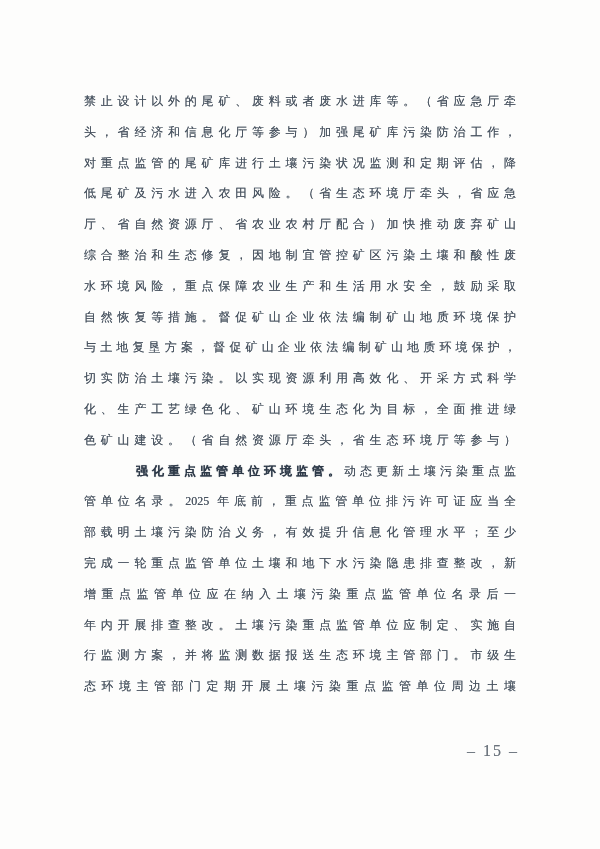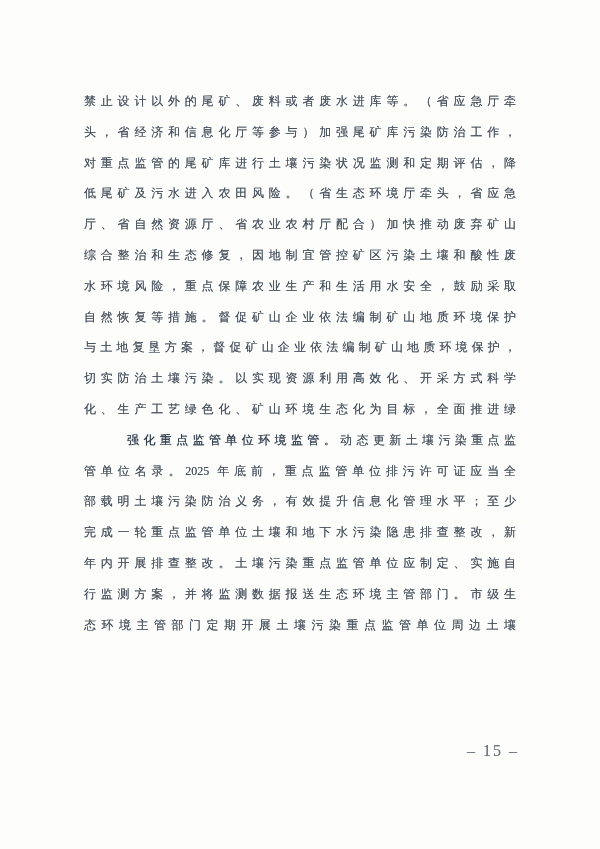--- a/index.html
+++ b/index.html
@@ -33,23 +33,24 @@
     text-align-last: justify;
     text-justify: inter-character;
     text-shadow: 0 0 0.6px rgba(71, 82, 95, 0.75);
     overflow: hidden;
     white-space: normal;
   }
   .line.indent {
     padding-left: 43px;
   }
   .lead-bold {
-    font-weight: normal;
+    font-weight: bold;
     color: #2c3847;
     text-shadow: 0 0 0.7px rgba(44, 56, 71, 0.8);
+    margin-left: 9px;
   }
   .page-number {
     position: absolute;
     left: 448px;
     top: 741px;
     width: 90px;
     font-size: 16px;
     line-height: 20px;
     color: #6b737c;
     letter-spacing: 2px;
@@ -68,25 +69,27 @@
     <div class="line"><span>头，省经济和信息化厅等参与）加强尾矿库污染防治工作，</span></div>
     <div class="line"><span>对重点监管的尾矿库进行土壤污染状况监测和定期评估，降</span></div>
     <div class="line"><span>低尾矿及污水进入农田风险。（省生态环境厅牵头，省应急</span></div>
     <div class="line"><span>厅、省自然资源厅、省农业农村厅配合）加快推动废弃矿山</span></div>
     <div class="line"><span>综合整治和生态修复，因地制宜管控矿区污染土壤和酸性废</span></div>
     <div class="line"><span>水环境风险，重点保障农业生产和生活用水安全，鼓励采取</span></div>
     <div class="line"><span>自然恢复等措施。督促矿山企业依法编制矿山地质环境保护</span></div>
     <div class="line"><span>与土地复垦方案，督促矿山企业依法编制矿山地质环境保护，</span></div>
     <div class="line"><span>切实防治土壤污染。以实现资源利用高效化、开采方式科学</span></div>
     <div class="line"><span>化、生产工艺绿色化、矿山环境生态化为目标，全面推进绿</span></div>
+    <div class="line"><span>色矿山建设。（省自然资源厅牵头，省生态环境厅等参与）</span></div>
 
     <div class="line indent"><span class="lead-bold">强化重点监管单位环境监管。</span><span>动态更新土壤污染重点监</span></div>
     <div class="line"><span>管单位名录。2025 年底前，重点监管单位排污许可证应当全</span></div>
     <div class="line"><span>部载明土壤污染防治义务，有效提升信息化管理水平；至少</span></div>
     <div class="line"><span>完成一轮重点监管单位土壤和地下水污染隐患排查整改，新</span></div>
+    <div class="line"><span>增重点监管单位应在纳入土壤污染重点监管单位名录后一</span></div>
     <div class="line"><span>年内开展排查整改。土壤污染重点监管单位应制定、实施自</span></div>
     <div class="line"><span>行监测方案，并将监测数据报送生态环境主管部门。市级生</span></div>
     <div class="line"><span>态环境主管部门定期开展土壤污染重点监管单位周边土壤</span></div>
 
   </div>
 
   <div class="page-number">– 15 –</div>
 
 </div>
 

